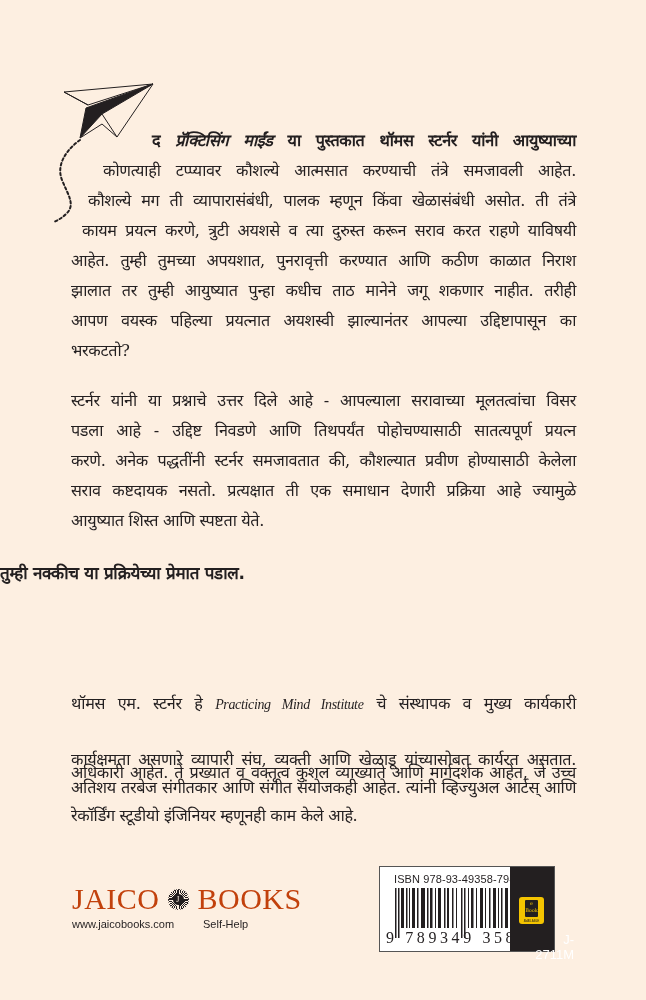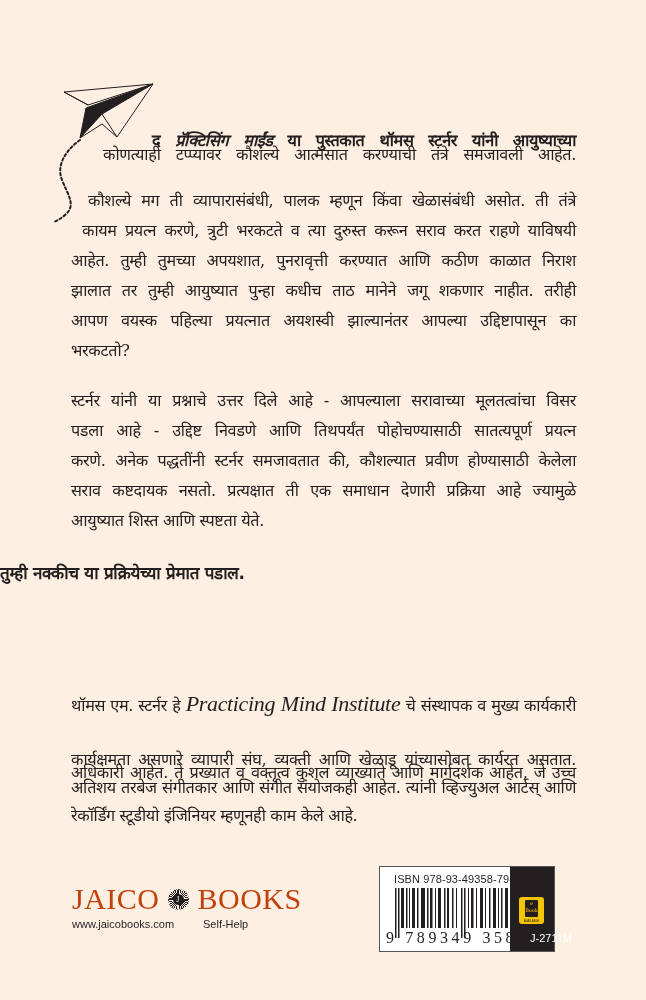--- a/index.html
+++ b/index.html
@@ -70,22 +70,22 @@
   }
   .ebook .book {
     position:absolute; left:6px; top:3px; width:13px; height:17px; background:#231f20; border-radius:1px;
     color:#f4c400; font-size:5px; text-align:center; line-height:7px;
   }
   .ebook .avail {
     position:absolute; left:1px; bottom:1px; width:23px; font-size:3px; color:#231f20; text-align:center;
     font-family:"Liberation Sans", sans-serif;
   }
   .code {
-    position:absolute; left:0; width:44px; top:65px; text-align:left;
-    color:#fff; font-family:"Liberation Sans", "DejaVu Sans", sans-serif; font-size:11px;padding-left:20px;
+    position:absolute; left:0; width:44px; top:65px; text-align:right;
+    color:#fff; font-family:"Liberation Sans", "DejaVu Sans", sans-serif; font-size:13px;padding-left:20px;
   }
 </style>
 </head>
 <body>
 
 <svg class="plane" width="646" height="240" viewBox="0 0 646 240">
   <g stroke="#231f20" stroke-width="1" fill="none" stroke-linejoin="round">
 
     <path d="M64 92 L153 84 L88 105 Z" fill="#fdefe1"></path>
 
@@ -95,42 +95,42 @@
     <path d="M80 138 L102 124 L117 137" fill="none"></path>
     <path d="M88 105 L64 92"></path>
   </g>
   <path d="M80 140 C 66 150, 56 165, 62 180 C 68 195, 76 205, 66 214 C 62 218, 58 220, 54 222" stroke="#231f20" stroke-width="2" fill="none" stroke-dasharray="2.5 2.5" stroke-linecap="round"></path>
 </svg>
 
 <div class="p1">
   <div class="line" style="left:152px; top:130px;font-weight:bold;">
     <span>द </span><span class="it">प्रॅक्टिसिंग माईंड</span><span> या पुस्तकात थॉमस स्टर्नर यांनी आयुष्याच्या</span>
   </div>
-  <div class="line" style="left:103px; top:144px;">कोणत्याही टप्प्यावर कौशल्ये आत्मसात करण्याची तंत्रे समजावली आहेत.</div>
+  <div class="line" style="left:103px; top:160px;">कोणत्याही टप्प्यावर कौशल्ये आत्मसात करण्याची तंत्रे समजावली आहेत.</div>
   <div class="line" style="left:88px; top:190px;">कौशल्ये मग ती व्यापारासंबंधी, पालक म्हणून किंवा खेळासंबंधी असोत. ती तंत्रे</div>
-  <div class="line" style="left:82px; top:220px;">कायम प्रयत्न करणे, त्रुटी भरकटते व त्या दुरुस्त करून सराव करत राहणे याविषयी</div>
+  <div class="line" style="left:82px; top:220px;">कायम प्रयत्न करणे, त्रुटी अयशसे व त्या दुरुस्त करून सराव करत राहणे याविषयी</div>
   <div class="line" style="left:71px; top:250px;">आहेत. तुम्ही तुमच्या अपयशात, पुनरावृत्ती करण्यात आणि कठीण काळात निराश</div>
   <div class="line" style="left:71px; top:280px;">झालात तर तुम्ही आयुष्यात पुन्हा कधीच ताठ मानेने जगू शकणार नाहीत. तरीही</div>
   <div class="line" style="left:71px; top:310px;">आपण वयस्क पहिल्या प्रयत्नात अयशस्वी झाल्यानंतर आपल्या उद्दिष्टापासून का</div>
   <div class="line last" style="left:71px; top:340px;">भरकटतो?</div>
 </div>
 
 <div class="p2">
   <div class="line" style="left:71px; top:390px;">स्टर्नर यांनी या प्रश्नाचे उत्तर दिले आहे - आपल्याला सरावाच्या मूलतत्वांचा विसर</div>
   <div class="line" style="left:71px; top:420px;">पडला आहे - उद्दिष्ट निवडणे आणि तिथपर्यंत पोहोचण्यासाठी सातत्यपूर्ण प्रयत्न</div>
   <div class="line" style="left:71px; top:450px;">करणे. अनेक पद्धतींनी स्टर्नर समजावतात की, कौशल्यात प्रवीण होण्यासाठी केलेला</div>
   <div class="line" style="left:71px; top:480px;">सराव कष्टदायक नसतो. प्रत्यक्षात ती एक समाधान देणारी प्रक्रिया आहे ज्यामुळे</div>
   <div class="line last" style="left:71px; top:510px;">आयुष्यात शिस्त आणि स्पष्टता येते.</div>
 </div>
 
 <div class="bold-line">तुम्ही नक्कीच या प्रक्रियेच्या प्रेमात पडाल.</div>
 
 <div class="p3">
   <div class="line" style="left:71px; top:693px;">
-    <span>थॉमस एम. स्टर्नर हे </span><span class="it" style="font-family:'Liberation Serif', serif; font-size:22px;">Practicing Mind Institute</span><span> चे संस्थापक व मुख्य कार्यकारी</span>
+    <span>थॉमस एम. स्टर्नर हे </span><span class="it" style="font-family:'Liberation Serif', serif; font-size:14px;">Practicing Mind Institute</span><span> चे संस्थापक व मुख्य कार्यकारी</span>
   </div>
   <div class="line" style="left:71px; top:762px;">अधिकारी आहेत. ते प्रख्यात व वक्तृत्व कुशल व्याख्याते आणि मार्गदर्शक आहेत, जे उच्च</div>
   <div class="line" style="left:71px; top:749px;">कार्यक्षमता असणारे व्यापारी संघ, व्यक्ती आणि खेळाडू यांच्यासोबत कार्यरत असतात.</div>
   <div class="line" style="left:71px; top:777px;">अतिशय तरबेज संगीतकार आणि संगीत संयोजकही आहेत. त्यांनी व्हिज्युअल आर्टस् आणि</div>
   <div class="line last" style="left:71px; top:805px;">रेकॉर्डिंग स्टूडीयो इंजिनियर म्हणूनही काम केले आहे.</div>
 </div>
 
 <div class="brand">
   <span>JAICO</span>
   <span class="logo"></span>

